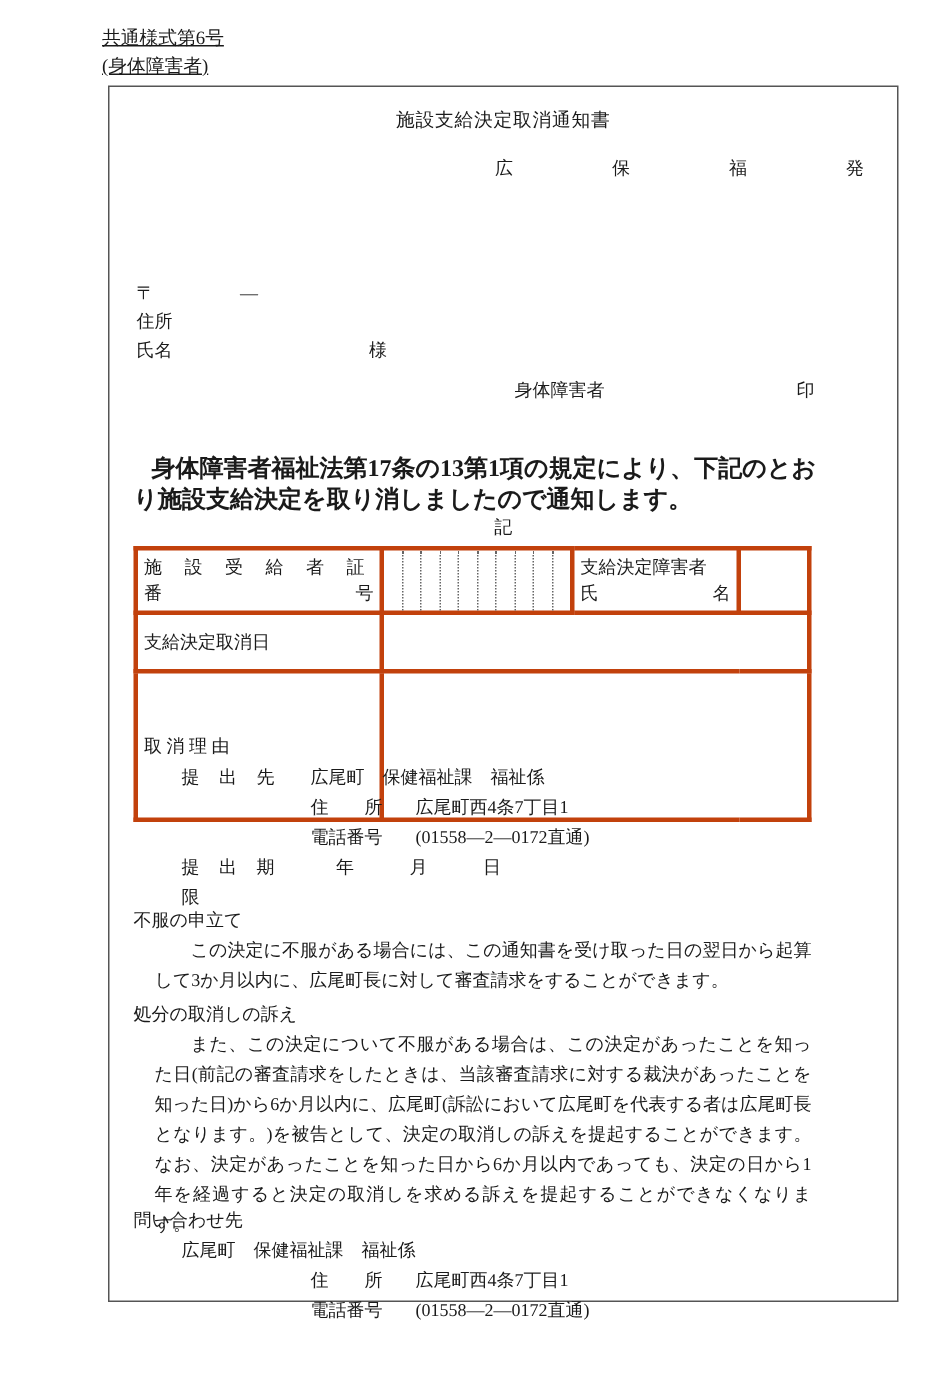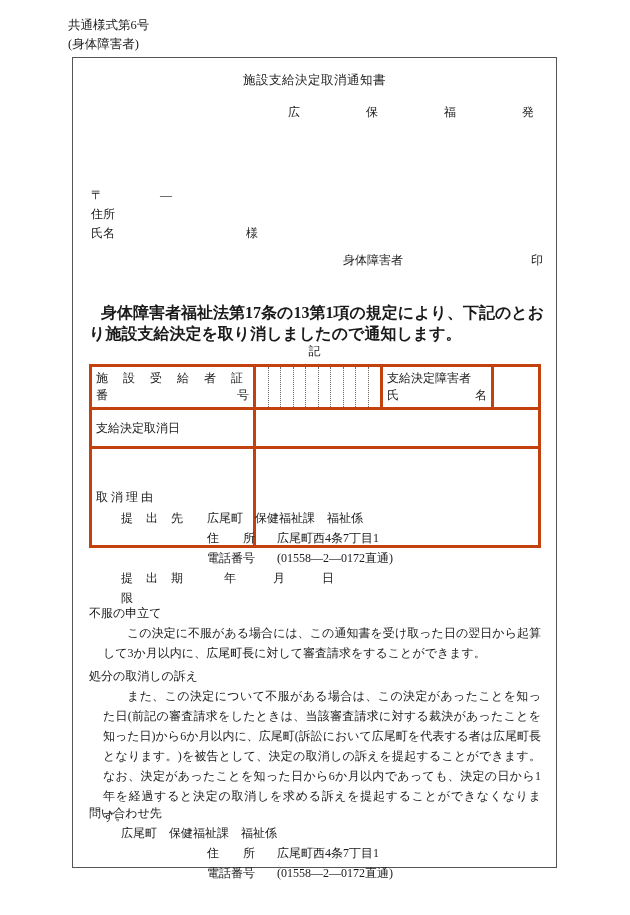--- a/index.html
+++ b/index.html
@@ -20,29 +20,30 @@
     width: 630px;
     height: 915px;
   }
   
   .doc-head {
     position: absolute;
     left: 68px;
     top: 16px;
     font-size: 12.5px;
     line-height: 19px;
+    text-decoration: underline;
   }
   .doc-head div { white-space: nowrap; }
 
   
   .frame {
     position: absolute;
     left: 72px;
     top: 57px;
-    width: 485px;
+    width: 527px;
     height: 811px;
     border: 1px solid #555;
     box-sizing: border-box;
   }
   .inner {
     position: relative;
     width: 100%;
     height: 100%;
     padding: 0;
     box-sizing: border-box;

